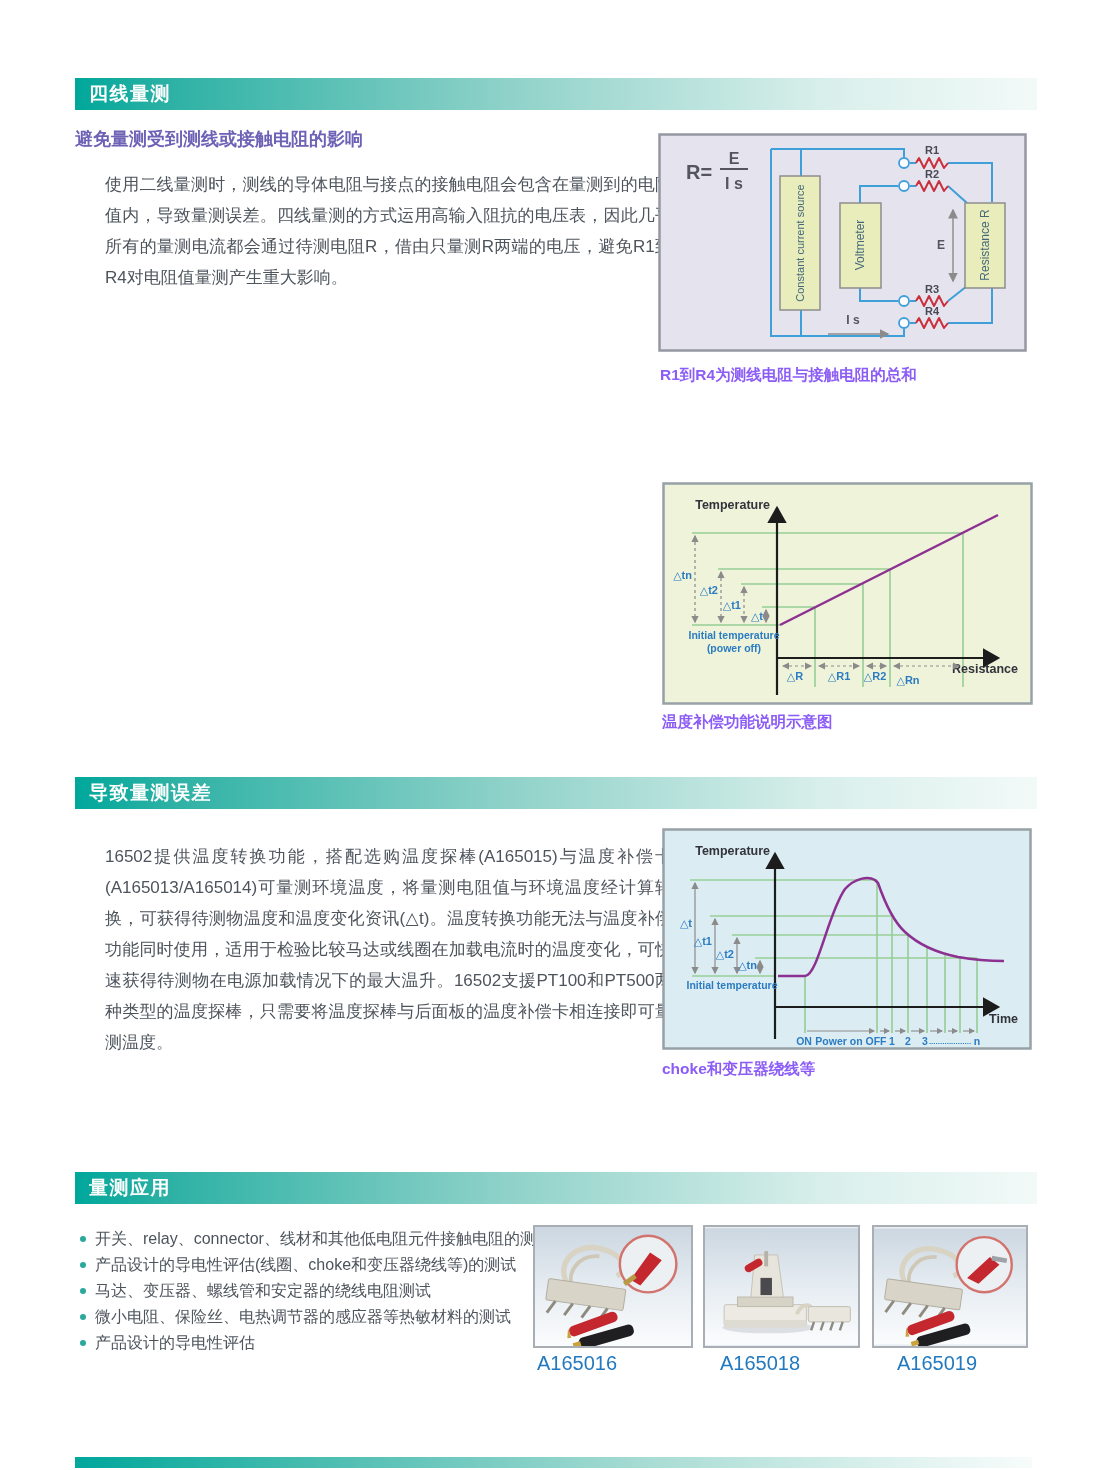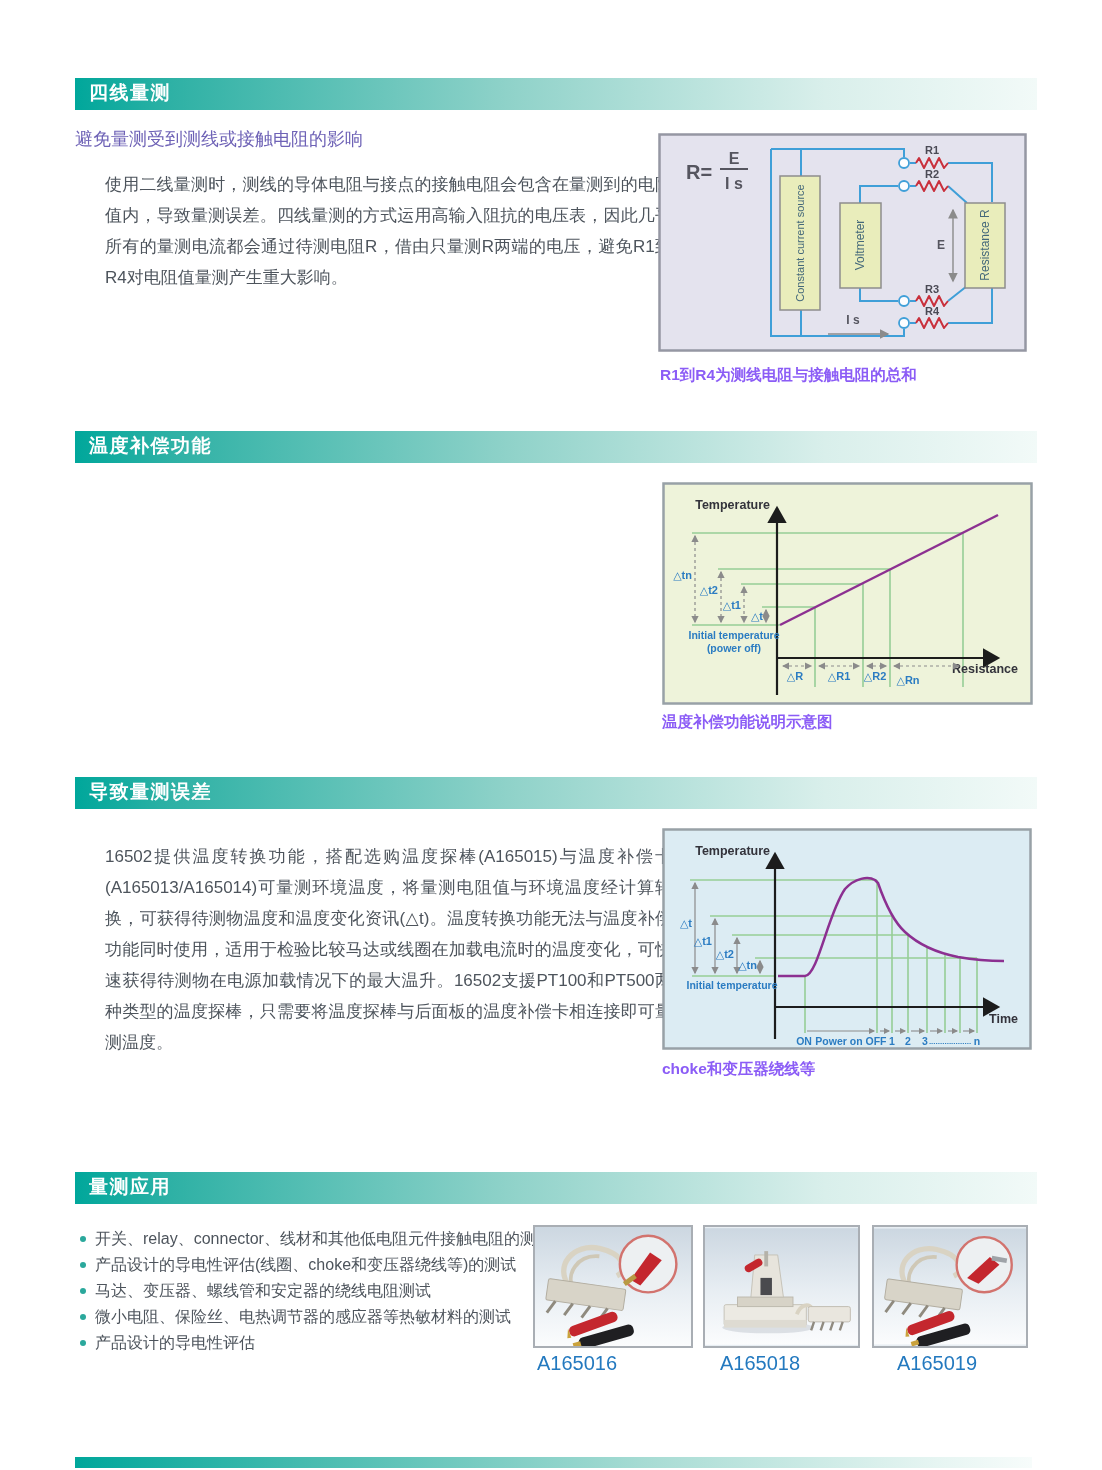--- a/index.html
+++ b/index.html
@@ -1,21 +1,21 @@
 <!DOCTYPE html>
 <html><head>
 <meta charset="utf-8">
 <style>
   html,body{margin:0;padding:0;background:#fff;}
   .page{position:relative;width:1102px;height:1470px;background:#ffffff;overflow:hidden;
         font-family:"Liberation Sans","DejaVu Sans",sans-serif;}
   .band{position:absolute;left:75px;width:962px;height:32px;box-sizing:border-box;
         background:linear-gradient(90deg,#00a79b 0%,#2eb1a5 10%,#8fd2c9 45%,#d9efeb 78%,#f2faf8 100%);
-        color:#ffffff;font-size:19px;font-weight:bold;line-height:32px;padding-left:14px;letter-spacing:1.5px;font-family:Liberation Mono, monospace;}
-  .subhead{position:absolute;left:75px;top:127px;margin:0;color:#6e62b6;font-size:18px;font-weight:normal;}
+        color:#ffffff;font-size:19px;font-weight:bold;line-height:32px;padding-left:14px;letter-spacing:1.5px;}
+  .subhead{position:absolute;left:75px;top:127px;margin:0;color:#6e62b6;font-size:18px;font-weight:bold;}
   .para{position:absolute;left:88px;width:567px;margin:17px;font-size:17px;line-height:31px;
         color:#4d545c;text-align:justify;}
   .fig{position:absolute;display:block;}
   .figcap{position:absolute;color:#8b5cf6;font-size:15.5px;font-weight:600;}
   .bullets{position:absolute;left:78px;top:1226px;width:480px;margin:0;padding:0;list-style:none;}
   .bullets li{position:relative;padding-left:17px;font-size:16px;line-height:26px;color:#4d545c;}
   .bullets li::before{content:"";position:absolute;left:2px;top:10px;width:6px;height:6px;border-radius:50%;
         background:#2aa89c;}
   .photo{position:absolute;width:160px;height:123px;border:2px solid #a9aeb4;box-sizing:border-box;background:#e8eef3;}
   .photo svg{display:block;width:100%;height:100%;}
@@ -89,23 +89,20 @@
       <text transform="rotate(-90 327 112)" x="327" y="116" font-size="12" fill="#44687a" text-anchor="middle">Resistance R</text>
     </g>
 
     <line x1="295" y1="77" x2="295" y2="148" stroke="#8b8b8b" stroke-width="1.4" marker-start="url(#d1r)" marker-end="url(#d1f)"></line>
     <text x="287" y="116" font-size="12" font-weight="bold" fill="#55555f" text-anchor="end">E</text>
     <text x="195" y="191" font-size="12" font-weight="bold" fill="#55555f" text-anchor="middle">I s</text>
     <line x1="170" y1="201" x2="230" y2="201" stroke="#8b8b8b" stroke-width="1.4" marker-end="url(#d1f)"></line>
   </svg>
   <div class="figcap" style="left:660px;top:365px">R1到R4为测线电阻与接触电阻的总和</div>
 
-  <div class="band" style="top:431px">
-    <span>温度补偿功能</span>
-  </div>
 
   <svg class="fig" style="left:662px;top:482px" width="371" height="223" viewBox="0 0 371 223">
     <defs>
       <marker id="a2f" markerWidth="7" markerHeight="7" refX="5" refY="3" orient="auto">
           <path d="M0,0 L6,3 L0,6 Z" fill="#8b8b8b"></path>
         </marker>
       <marker id="a2r" markerWidth="7" markerHeight="7" refX="1" refY="3" orient="auto">
           <path d="M6,0 L0,3 L6,6 Z" fill="#8b8b8b"></path>
         </marker>
       <marker id="a2b" markerWidth="9" markerHeight="9" refX="7" refY="4.5" orient="auto">

